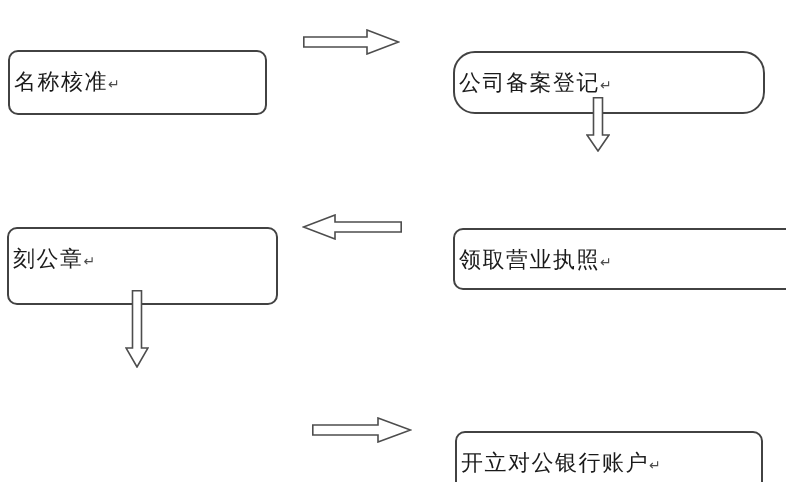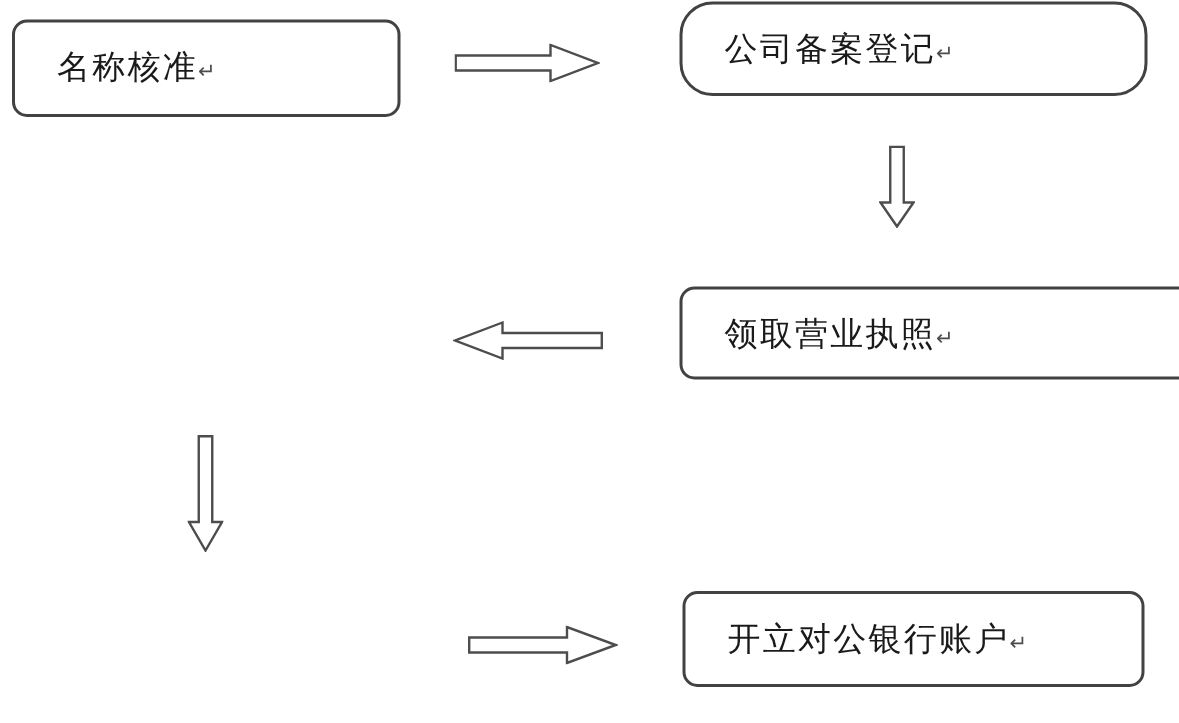--- a/index.html
+++ b/index.html
@@ -14,21 +14,22 @@
     height: 482px;
     background: #ffffff;
     overflow: hidden;
   }
   .box {
     position: absolute;
     box-sizing: border-box;
     border: 2px solid #424242;
     border-radius: 10px;
     background: #ffffff;
-    padding: 16px 0 0 28px;
+    padding: 16px 0 0 4px;
+    margin-top: 37px;
   }
   .box .label {
     font-size: 22px;
     letter-spacing: 1.5px;
     color: #1a1a1a;
     line-height: 28px;
     white-space: nowrap;
   }
   .box .return-mark {
     font-size: 14px;
@@ -52,28 +53,31 @@
 <div class="canvas">
 
   <div class="box" style="left:8px; top:13px; width:259px; height:65px;">
     <span class="label">名称核准</span><span class="return-mark">↵</span>
   </div>
 
   <svg class="arrow" style="left:303px; top:29px;" width="97" height="26" viewBox="0 0 97 26">
     <polygon points="0.8,8 64,8 64,1 95.5,13 64,25 64,18 0.8,18"></polygon>
   </svg>
 
-  <div class="box" style="left:453px; top:1px; width:312px; height:63px;border-radius:22px;">
+  <div class="box" style="left:453px; top:14px; width:312px; height:63px;border-radius:22px;">
     <span class="label">公司备案登记</span><span class="return-mark">↵</span>
   </div>
 
   <svg class="arrow" style="left:586px; top:97px;" width="24" height="55" viewBox="0 0 24 55">
     <polygon points="7.5,0.8 16.5,0.8 16.5,38 23,38 12,54 1,38 7.5,38"></polygon>
   </svg>
 
+  <div class="box" style="left:7px; top:190px; width:271px; height:78px;">
+    <span class="label">刻公章</span><span class="return-mark">↵</span>
+  </div>
 
   <svg class="arrow" style="left:302px; top:214px;" width="100" height="26" viewBox="0 0 100 26">
     <polygon points="33,1 1.5,13 33,25 33,18 99.2,18 99.2,8 33,8"></polygon>
   </svg>
 
   <div class="box" style="left:453px; top:191px; width:360px; height:62px;">
     <span class="label">领取营业执照</span><span class="return-mark">↵</span>
   </div>
 
   <svg class="arrow" style="left:125px; top:290px;" width="24" height="78" viewBox="0 0 24 78">

